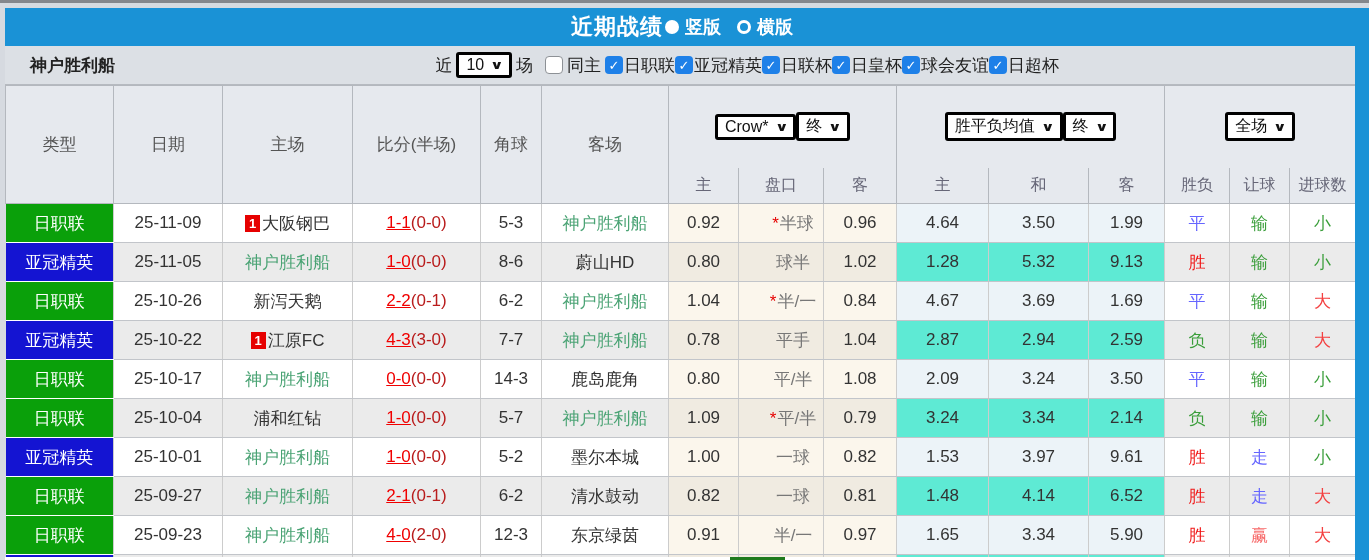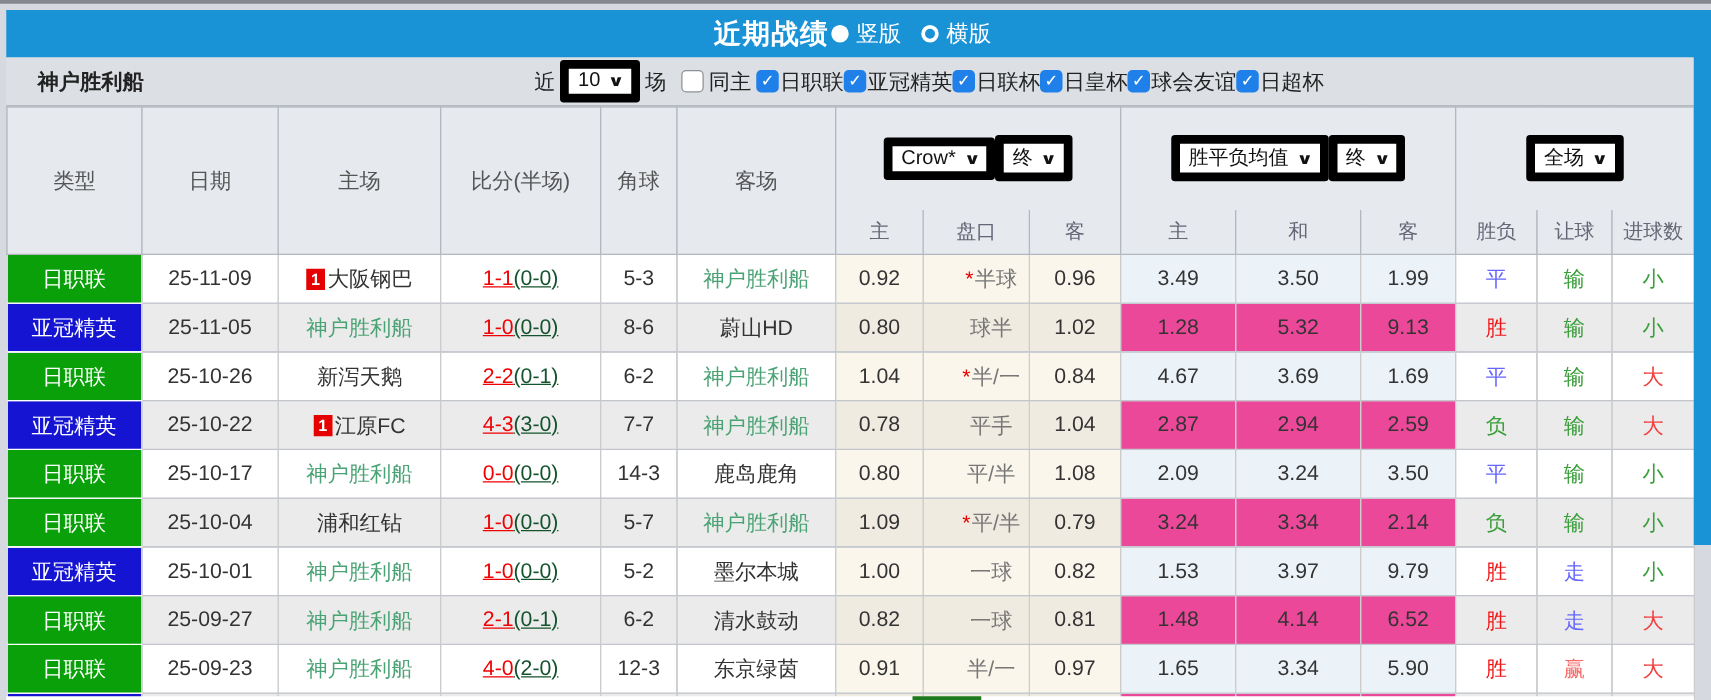--- a/index.html
+++ b/index.html
@@ -1,39 +1,39 @@
 <!DOCTYPE html>
 <html style="--bar_blue: #1a92d6; --league_green: #0aa00a; --league_blue: #1414d2; --team_green: #4aa374; --score_red: #f00000; --win_red: #f01515; --draw_blue: #6666ff; --loss_green: #3a9e3a; --hr_win_pink: #f76b6b; --big_red: #f44040; --small_green: #3a9e3a;"><head>
 <meta charset="utf-8">
 <style>
   * { margin:0; padding:0; box-sizing:border-box; }
   html,body { width:1369px; height:560px; overflow:hidden;
     font-family:"Liberation Sans","DejaVu Sans",sans-serif; background:#d6dae0; }
-  .stage { position:relative; width:1369px; height:436px; }
+  .stage { position:relative; width:1369px; height:560px; }
   .top-strip { position:absolute; left:0; top:0; width:100%; height:3px; background:#84878c; }
   .right-strip { position:absolute; right:0; top:8px; width:14px; bottom:0; background:var(--bar_blue); z-index:5; }
 
   
   .title-bar { position:absolute; left:5px; right:0; top:8px; height:38px;
     background:var(--bar_blue); display:flex; align-items:center; justify-content:center; color:#fff; }
   .title-bar .ttl { font-size:22px; font-weight:bold; letter-spacing:1px; }
-  .radio-wrap { display:flex; align-items:center; margin-left:2px; gap:6px; font-size:18px; }
+  .radio-wrap { display:flex; align-items:center; margin-left:2px; gap:6px; font-size:18px;font-weight:bold; }
   .radio { width:14px; height:14px; border-radius:50%; display:inline-block; }
   .radio.sel { background:#fff; }
   .radio.unsel { background:transparent; border:3px solid #fff; }
   .radio-lbl { margin-right:10px; }
 
   
   .filter-row { position:absolute; left:5px; right:14px; top:46px; height:39px; background:#dce0e5;
     display:flex; align-items:center; font-size:17px; color:#222;
     border-bottom:1px solid #b6bac0; }
   .team-name { font-weight:bold; margin-left:25px; font-size:17px; }
   .filters { margin-left:auto; margin-right:296px; display:flex; align-items:center; gap:4px; }
   .sel-box { display:inline-flex; align-items:center; gap:8px; background:#fff;
-    border:7px solid #000000; border-radius:3px; padding:1px 7px; font-size:16px; color:#111; cursor:pointer; }
+    border:3px solid #000000; border-radius:3px; padding:1px 7px; font-size:16px; color:#111; cursor:pointer; }
   .sel-box .chev { font-size:12px; font-weight:bold; transform:scaleX(1.4); }
   .cb { width:18px; height:18px; border-radius:4px; display:inline-flex; align-items:center;
     justify-content:center; flex:none; cursor:pointer; }
   .cb.on { background:#1e80e8; color:#fff; font-size:13px; font-weight:bold; }
   .cb.off { background:#fff; border:1px solid #8d9196; }
   .comp-item { display:flex; align-items:center; gap:1px; }
 
   
   .tbl-wrap { position:absolute; left:5px; top:85px; width:1350px; }
   table { border-collapse:collapse; table-layout:fixed; width:1350px; }
@@ -43,29 +43,29 @@
   .hdr-main { height:82px; }
   .hdr-drop { height:46px; border-bottom:none !important; }
   .hdr-sub th { height:36px; font-size:16px; color:#667; border-top:none !important; }
   .drop-cell { display:flex; align-items:center; justify-content:center; }
   tbody td { height:39px; font-size:17px; color:#333; border-right:1px solid #ccc; border-bottom:1px solid #c2c5ca; }
   tbody tr.odd td  { background:#fff; }
   tbody tr.even td { background:#ebebeb; }
   tbody tr.odd  td.c-crow { background:#fbf6ec;margin-left:32px; }
   tbody tr.even td.c-crow { background:#f0ebe1; }
   tbody tr.odd  td.c-odds { background:#ecf3f8; }
-  tbody tr.even td.c-odds { background:#ec4899; }
+  tbody tr.even td.c-odds { background:#5eead4; }
   td.c-league { color:#fff; font-size:17px; padding:0; border-bottom:1px solid #fff; }
   td.c-league.lg-green { background:var(--league_green) !important; }
   td.c-league.lg-blue  { background:var(--league_blue)  !important; }
   .team { color:var(--team_green); cursor:pointer; }
   .redcard { display:inline-block; background:#e60000; color:#fff; font-size:13px; font-weight:bold;
     padding:1px 4px; margin-right:2px; line-height:15px; vertical-align:1px; }
   .ft { color:var(--score_red);text-decoration:underline; }
-  .ht { color:#14532d;text-decoration:underline; }
+  .ht { color:#b91c1c; }
   .star { color:#e60000; margin-right:1px; }
   .hcp { color:#777;padding-left:24px; }
   .t-win  { color:var(--win_red); }
   .t-draw { color:var(--draw_blue); }
   .t-loss { color:var(--loss_green); }
   .t-hrwin { color:var(--hr_win_pink); }
   .t-big  { color:var(--big_red); }
   .t-small{ color:var(--small_green); }
   .bottom-part { position:absolute; left:5px; top:557px; width:1350px; height:3px; background:#fff; }
   .bottom-green { position:absolute; left:725px; top:0; width:55px; height:3px; background:#1d7a1d; }
@@ -203,21 +203,21 @@
           <tr class="odd">
     <td class="c-league lg-green">日职联</td>
     <td>25-11-09</td>
     <td><span class="redcard">1</span><span>大阪钢巴</span></td>
     <td><span class="ft">1-1</span><span class="ht">(0-0)</span></td>
     <td>5-3</td>
     <td><span class="team">神户胜利船</span></td>
     <td class="c-crow">0.92</td>
     <td class="c-crow hcp"><span class="star">*</span><span>半球</span></td>
     <td class="c-crow">0.96</td>
-    <td class="c-odds">3.49</td>
+    <td class="c-odds">4.64</td>
     <td class="c-odds">3.50</td>
     <td class="c-odds">1.99</td>
     <td class="t-draw">平</td>
     <td class="t-loss">输</td>
     <td class="t-small">小</td>
   </tr>
           <tr class="even">
     <td class="c-league lg-blue">亚冠精英</td>
     <td>25-11-05</td>
     <td><span class="team">神户胜利船</span></td>
@@ -307,21 +307,21 @@
     <td>25-10-01</td>
     <td><span class="team">神户胜利船</span></td>
     <td><span class="ft">1-0</span><span class="ht">(0-0)</span></td>
     <td>5-2</td>
     <td><span>墨尔本城</span></td>
     <td class="c-crow">1.00</td>
     <td class="c-crow hcp"><span>一球</span></td>
     <td class="c-crow">0.82</td>
     <td class="c-odds">1.53</td>
     <td class="c-odds">3.97</td>
-    <td class="c-odds">9.79</td>
+    <td class="c-odds">9.61</td>
     <td class="t-win">胜</td>
     <td class="t-draw">走</td>
     <td class="t-small">小</td>
   </tr>
           <tr class="even">
     <td class="c-league lg-green">日职联</td>
     <td>25-09-27</td>
     <td><span class="team">神户胜利船</span></td>
     <td><span class="ft">2-1</span><span class="ht">(0-1)</span></td>
     <td>6-2</td>

